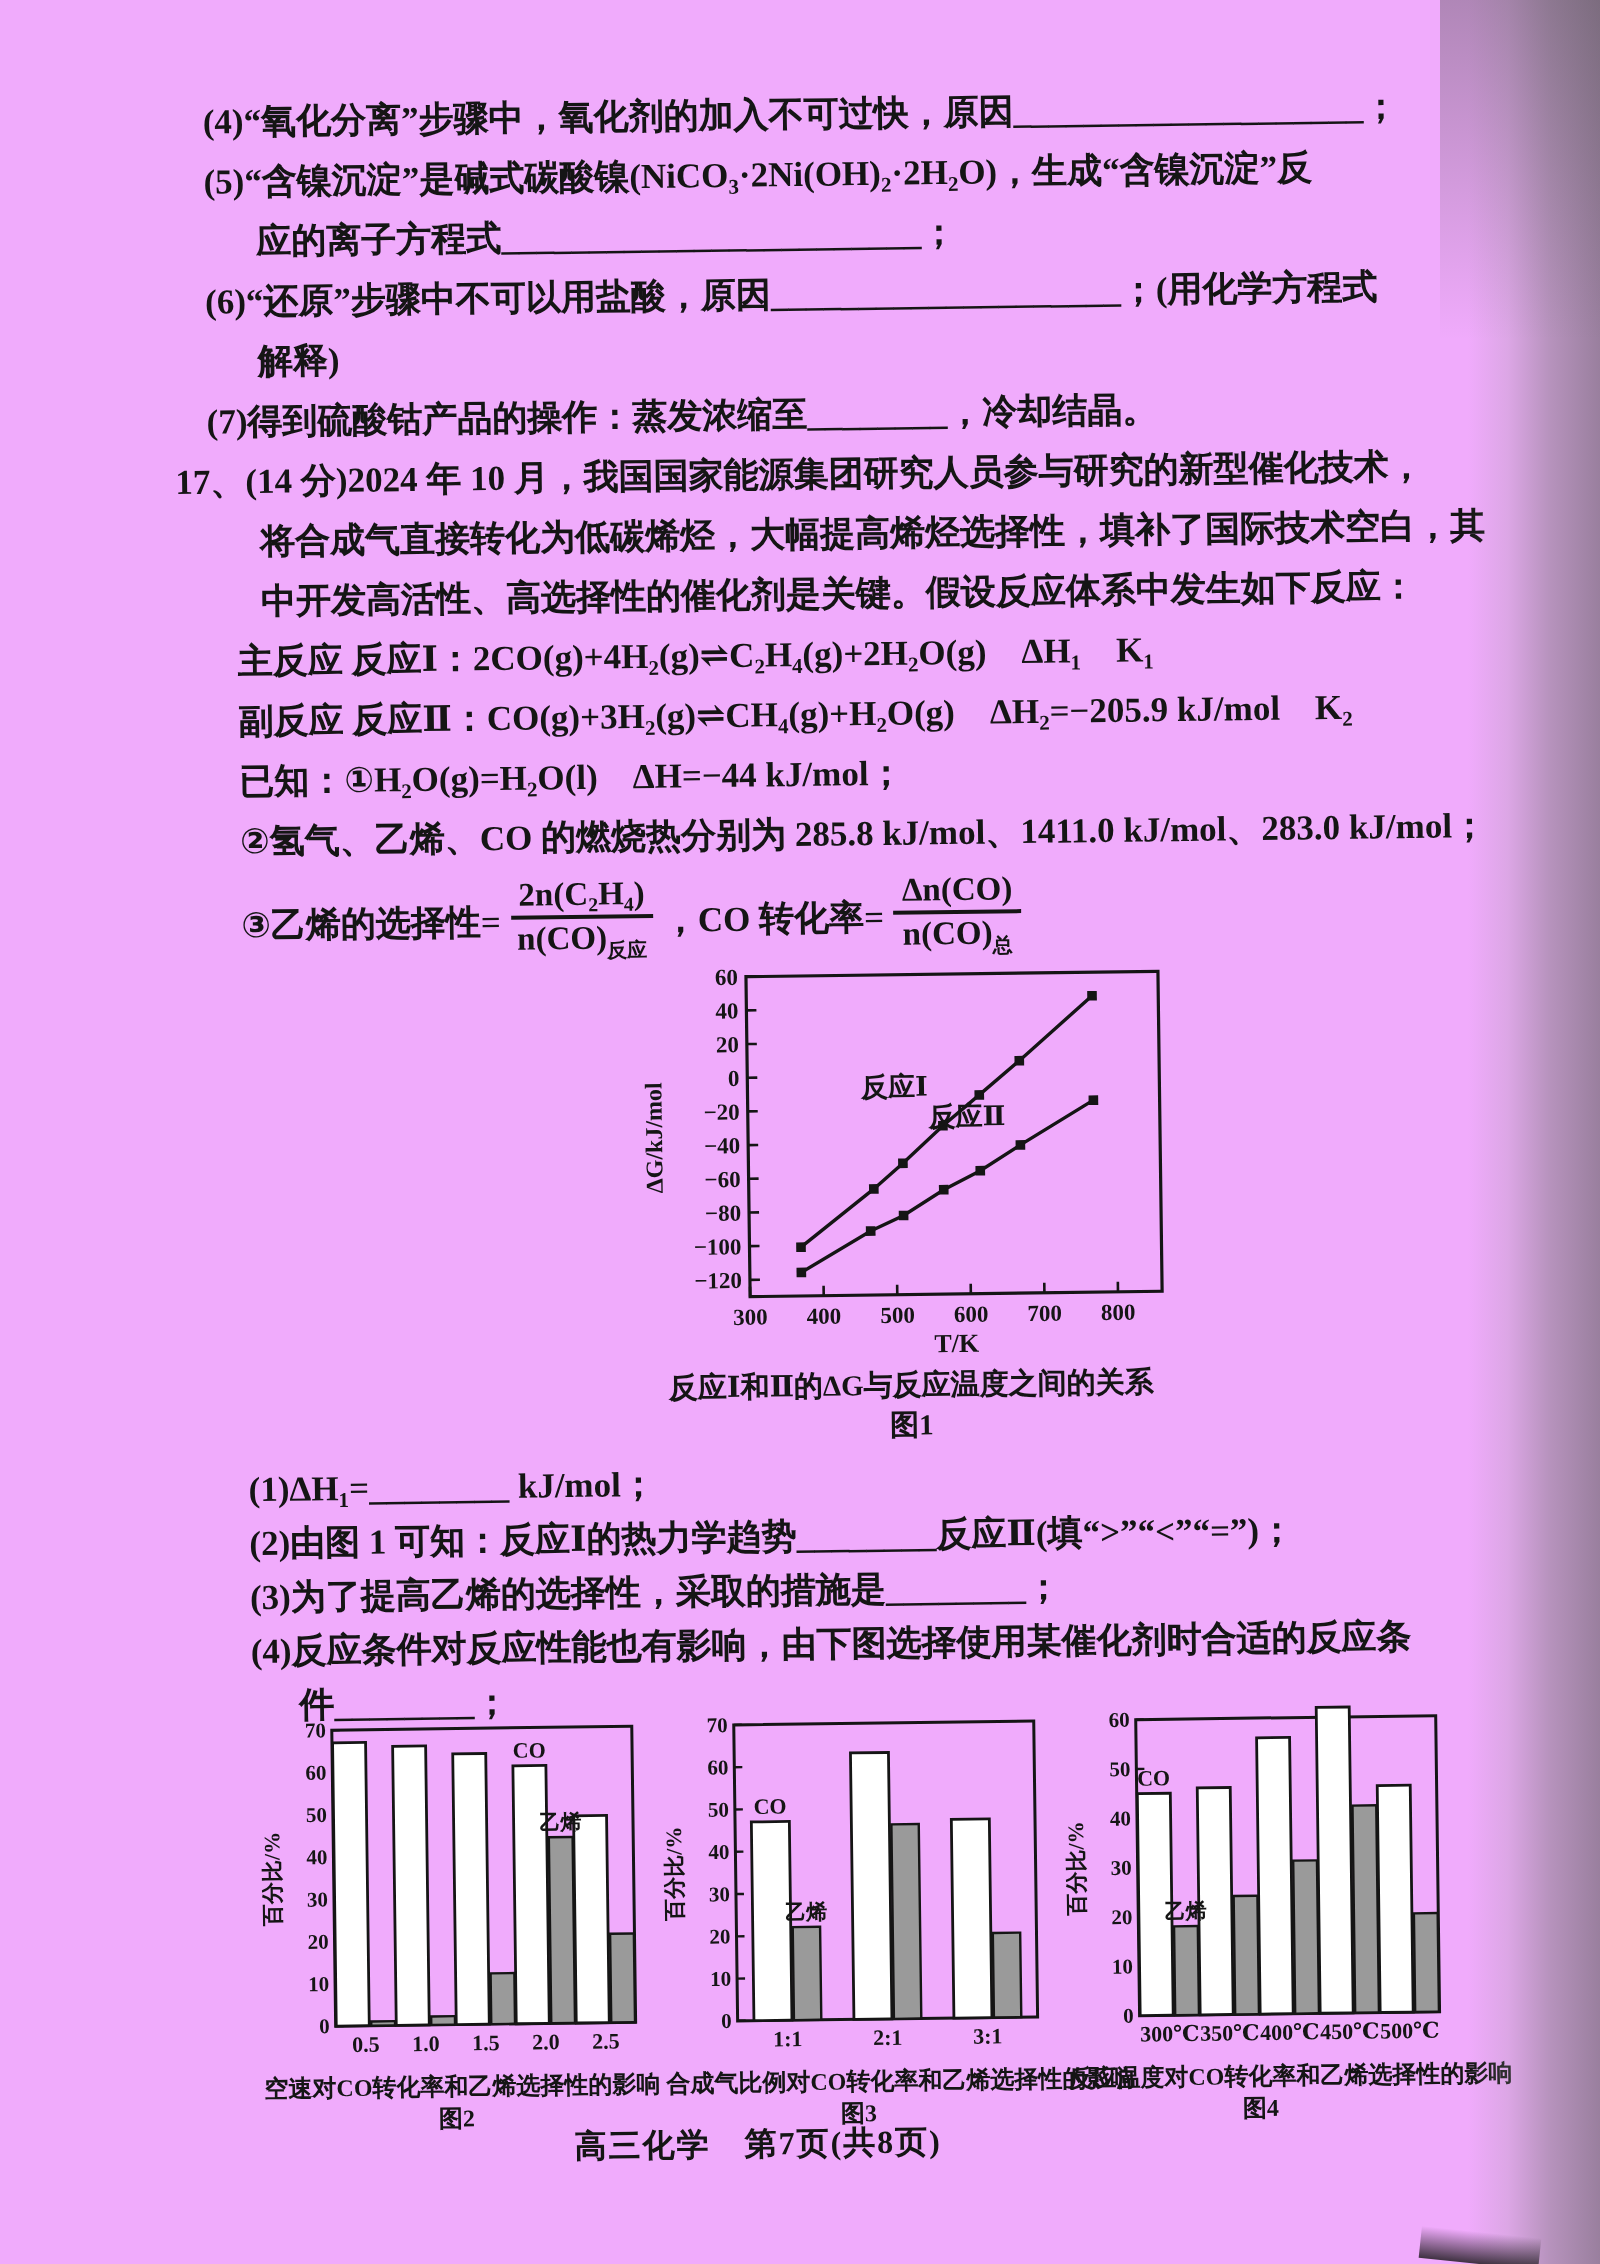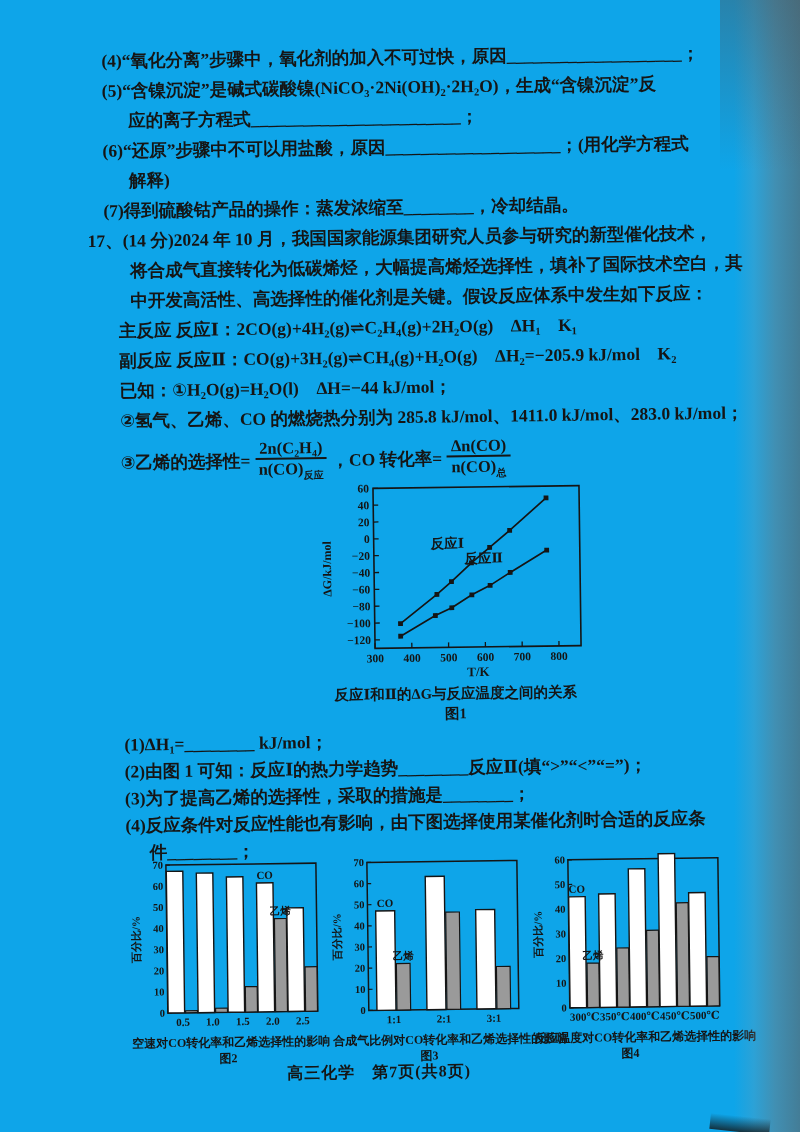--- a/index.html
+++ b/index.html
@@ -1,16 +1,16 @@
 <!DOCTYPE html>
 <html><head>
 <meta charset="utf-8">
 <style>
   html,body{margin:0;padding:0;background:#e9e9e9;}
-  .page{position:relative;width:800px;height:1132px;background:#0ea5e9;overflow:hidden;
+  .page{position:relative;width:800px;height:1132px;background:#f0abfc;overflow:hidden;
         font-family:"Liberation Serif","DejaVu Serif","DejaVu Sans",serif;color:#151515;}
   .edge-shadow{position:absolute;top:0;right:0;width:66px;height:100%;
         background:linear-gradient(to right,rgba(130,130,130,0) 0%,rgba(150,150,150,.22) 30%,
                    rgba(120,120,120,.48) 62%,rgba(100,100,100,.62) 100%);}
   .edge-top{position:absolute;top:0;right:0;width:80px;height:170px;
         background:linear-gradient(to bottom,rgba(80,80,80,.40),rgba(80,80,80,0));}
   .edge-bottom{position:absolute;bottom:0;right:30px;width:60px;height:16px;
         background:linear-gradient(to bottom,rgba(30,30,30,0),rgba(20,20,20,.8));
         transform:rotate(6deg);}
   .rot{position:absolute;inset:0;transform:rotate(-0.75deg);transform-origin:400px 566px;}

